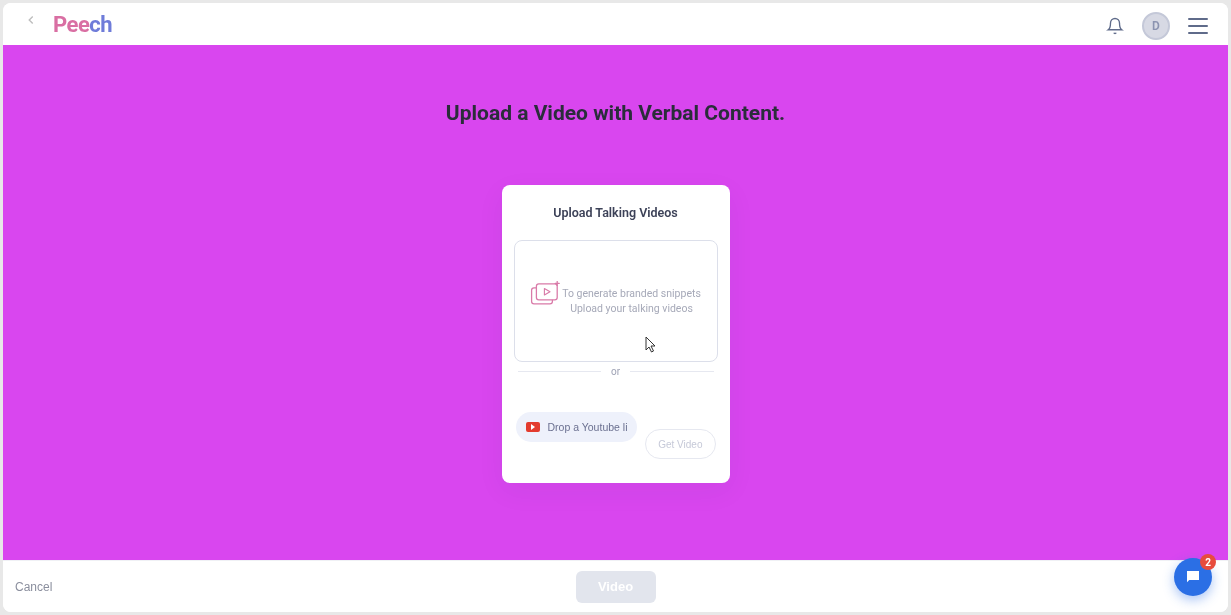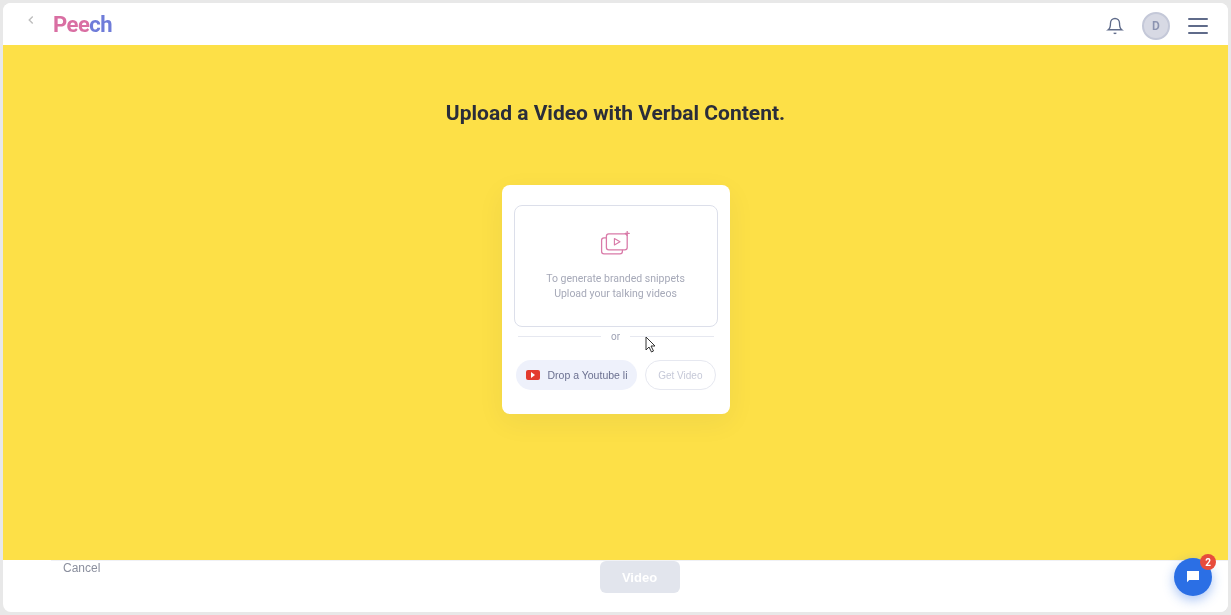--- a/index.html
+++ b/index.html
@@ -9,38 +9,38 @@
   .back-btn { width: 16px; height: 16px; display: flex; align-items: center; justify-content: center; cursor: pointer; color: #bfbfbf; margin-right: 14px; }
   .logo { font-size: 22px; font-weight: 700; letter-spacing: -0.5px; }
   .logo .p1 { color: #d96fa3; }
   .logo .p2 { color: #6f7cd9; }
   .header-spacer { flex: 1; }
   .header-icons { display: flex; align-items: center; gap: 18px; }
   .bell { width: 18px; height: 18px; color: #5f6b8a; cursor: pointer; }
   .avatar { width: 28px; height: 28px; border-radius: 50%; background: #d7d9e4; color: #8b93b0; display: flex; align-items: center; justify-content: center; font-size: 12px; font-weight: 600; border: 2px solid #c4c8d8; cursor: pointer; }
   .hamb { width: 20px; height: 16px; display: flex; flex-direction: column; justify-content: space-between; cursor: pointer; }
   .hamb span { display: block; height: 2px; background: #5f6b8a; border-radius: 1px; }
-  .main { flex: 1; background: #fde047; position: relative; overflow: hidden; }
+  .main { flex: 1; background: #d946ef; position: relative; overflow: hidden; }
   .page-title { text-align: center; font-size: 21px; font-weight: 700; color: #2a2d3a; margin-top: 56px; }
   .card { width: 228px; background: #fff; border-radius: 8px; margin: 60px auto 0; padding: 20px 12px 24px; box-shadow: 0 8px 28px rgba(40,50,90,0.06); }
   .card-title { text-align: center; font-size: 12.5px; font-weight: 600; color: #3d4258; margin-bottom: 20px; }
-  .dropzone { border: 1px solid #dcdfea; border-radius: 8px; height: 122px; display: flex; flex-direction: column; align-items: center; justify-content: center; cursor: pointer; padding: 10px; }
+  .dropzone { border: 1px solid #dcdfea; border-radius: 8px; height: 122px; display: flex; flex-direction: row; align-items: center; justify-content: center; cursor: pointer; padding: 10px; }
   .dz-icon { width: 32px; height: 28px; position: relative; margin-bottom: 12px; }
   .dz-text { font-size: 10.5px; color: #a6a9b8; text-align: center; line-height: 1.45; }
   .divider { display: flex; align-items: center; margin: 4px 4px 18px; }
   .divider-line { flex: 1; height: 1px; background: #e6e8f0; }
   .divider-label { font-size: 10px; color: #9ea2b4; padding: 0 10px; }
   .yt-row { display: flex; gap: 8px; align-items: center; padding: 0 2px; }
   .yt-input { flex: 1; background: #eef1fb; border-radius: 16px; height: 30px; display: flex; align-items: center; padding: 0 10px; gap: 8px; }
   .yt-icon { width: 14px; height: 10px; background: #e33b2e; border-radius: 2px; position: relative; flex-shrink: 0; }
   .yt-icon::after { content: ""; position: absolute; left: 5px; top: 2px; border-left: 4px solid #fff; border-top: 3px solid transparent; border-bottom: 3px solid transparent; }
   .yt-input input { border: none; background: transparent; outline: none; font-size: 10.5px; color: #6b7090; width: 100%; }
   .yt-input input::placeholder { color: #6b7090; }
-  .get-video { height: 30px; border: 1px solid #e6e8f0; background: #fff; border-radius: 16px; font-size: 10px; color: #c6c9d8; padding: 8px 12px; cursor: pointer; white-space: nowrap; }
-  .footer { height: 52px; background: #fff; border-top: 1px solid #f0f1f5; display: flex; align-items: flex-start; padding: 0 12px; position: relative; margin-left: 48px; }
+  .get-video { height: 30px; border: 1px solid #e6e8f0; background: #fff; border-radius: 16px; font-size: 10px; color: #c6c9d8; padding: 8px 12px; cursor: pointer; white-space: nowrap; margin-top: 34px; }
+  .footer { height: 52px; background: #fff; border-top: 1px solid #f0f1f5; display: flex; align-items: center; padding: 0 12px; position: relative; }
   .cancel { font-size: 12px; color: #8b8f9e; cursor: pointer; background: none; border: none; }
   .next { position: absolute; left: 50%; transform: translateX(-50%); width: 80px; height: 32px; background: #e2e5ed; color: #fff; border: none; border-radius: 6px; font-size: 13px; font-weight: 600; cursor: pointer; }
   .chat-fab { position: absolute; right: 16px; bottom: 16px; width: 38px; height: 38px; border-radius: 50%; background: #2b6fe5; display: flex; align-items: center; justify-content: center; cursor: pointer; box-shadow: 0 4px 12px rgba(43,111,229,0.4); }
   .chat-fab svg { width: 18px; height: 18px; }
   .chat-badge { position: absolute; top: -4px; right: -4px; width: 16px; height: 16px; border-radius: 50%; background: #e74c3c; color: #fff; font-size: 10px; font-weight: 700; display: flex; align-items: center; justify-content: center; }
   .cursor { position: absolute; left: 641px; top: 291px; pointer-events: none; }
 </style>
 </head>
 <body>
 
@@ -71,20 +71,21 @@
         <span></span>
         <span></span>
       </div>
     </div>
   </div>
 
   <div class="main">
     <h1 class="page-title">Upload a Video with Verbal Content.</h1>
 
     <div class="card">
+      <div class="card-title">Upload Talking Videos</div>
 
       <div class="dropzone">
         <div class="dz-icon">
           <svg viewBox="0 0 40 34" width="32" height="28">
             <rect x="2" y="8" width="26" height="20" rx="3" fill="none" stroke="#d97aa8" stroke-width="1.6"></rect>
             <rect x="8" y="3" width="26" height="20" rx="3" fill="#fff" stroke="#d97aa8" stroke-width="1.6"></rect>
             <polygon points="18,9 18,17 25,13" fill="none" stroke="#d97aa8" stroke-width="1.4" stroke-linejoin="round"></polygon>
             <path d="M34 5 l0 -5 M31.5 2.5 l5 0" stroke="#d97aa8" stroke-width="1.6" stroke-linecap="round"></path>
           </svg>
         </div>

